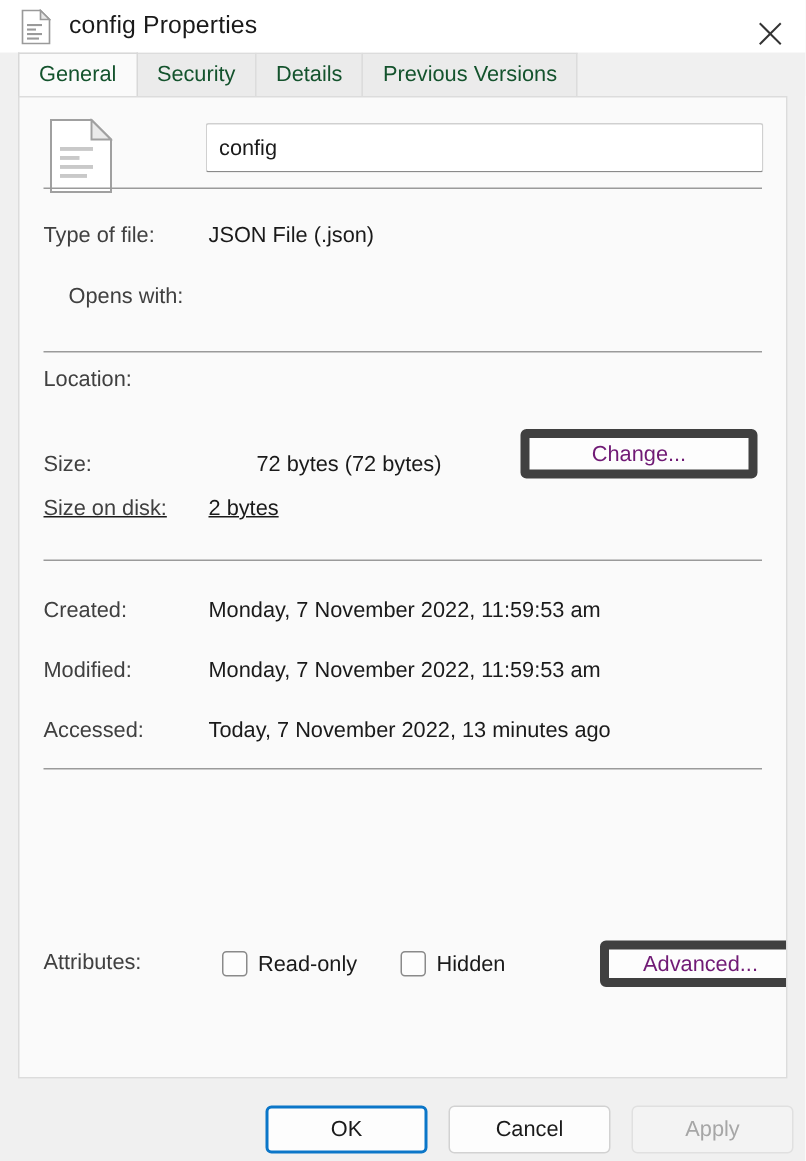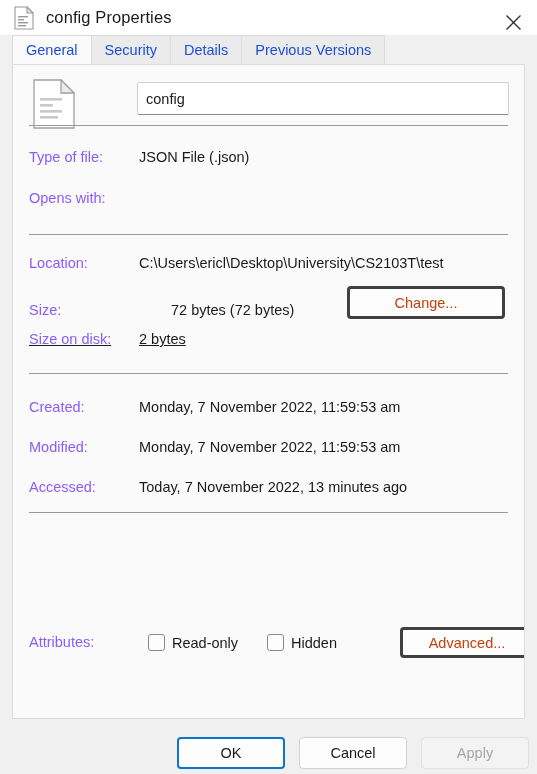--- a/index.html
+++ b/index.html
@@ -55,21 +55,21 @@
     display: flex;
     align-items: flex-end;
     padding-left: 12px;
     flex: 0 0 auto;
   }
   .tab {
     height: 29px;
     padding: 0 13px;
     display: flex; align-items: center;
     font-size: 14.5px;
-    color: #1d4ed8;
+    color: #14532d;
     background: #ebebeb;
     border: 1px solid #dcdcdc;
     border-bottom: none;
     margin-right: -1px;
     white-space: nowrap;
     cursor: default;
   }
   .tab.active {
     background: #fafafa;
     border-color: #d8d8d8;
@@ -100,21 +100,21 @@
     position: absolute;
     left: 16px;
     display: flex;
     align-items: center;
     font-size: 14.5px;
     color: #1a1a1a;
   }
   .row .lbl {
     width: 110px;
     flex: 0 0 110px;
-    color: #8b5cf6;
+    color: #404040;
   }
   .row .val {
     color: #1a1a1a;
     white-space: nowrap;
   }
 
   
   #bigicon {
     position: absolute;
     left: 20px; top: 14px;
@@ -139,24 +139,24 @@
   
   #vscode-icon {
     width: 26px; height: 26px;
     margin-right: 7px;
     flex: 0 0 auto;
   }
 
   
   .btn {
     background: #fdfdfd;
-    border: 3px solid #404040;
+    border: 6px solid #404040;
     border-radius: 4px;
     font-size: 14.5px;
-    color: #c2410c;
+    color: #701a75;
     display: flex;
     align-items: center;
     justify-content: center;
     cursor: default;
     font-family: "Liberation Sans", sans-serif;
   }
 
   #change-button {
     position: absolute;
     left: 334px; top: 221px;
@@ -263,33 +263,32 @@
       <span>config</span>
     </div>
 
     <div class="hr" style="top:60px;"></div>
 
     <div class="row" style="top:84px;">
       <span class="lbl">Type of file:</span>
       <span class="val">JSON File (.json)</span>
     </div>
 
-    <div class="row" style="top:125px;">
+    <div class="row" style="top:125px;text-align:center;">
       <span class="lbl">Opens with:</span>
     </div>
 
     <div class="btn" id="change-button">
       <span>Change...</span>
     </div>
 
     <div class="hr" style="top:169px;"></div>
 
-    <div class="row" style="top:190px;">
+    <div class="row" style="top:180px;">
       <span class="lbl">Location:</span>
-      <span class="val">C:\Users\ericl\Desktop\University\CS2103T\test</span>
     </div>
 
     <div class="row" style="top:237px;gap:32px;">
       <span class="lbl">Size:</span>
       <span class="val">72 bytes (72 bytes)</span>
     </div>
 
     <div class="row" style="top:266px;text-decoration:underline;">
       <span class="lbl">Size on disk:</span>
       <span class="val">2 bytes</span>

